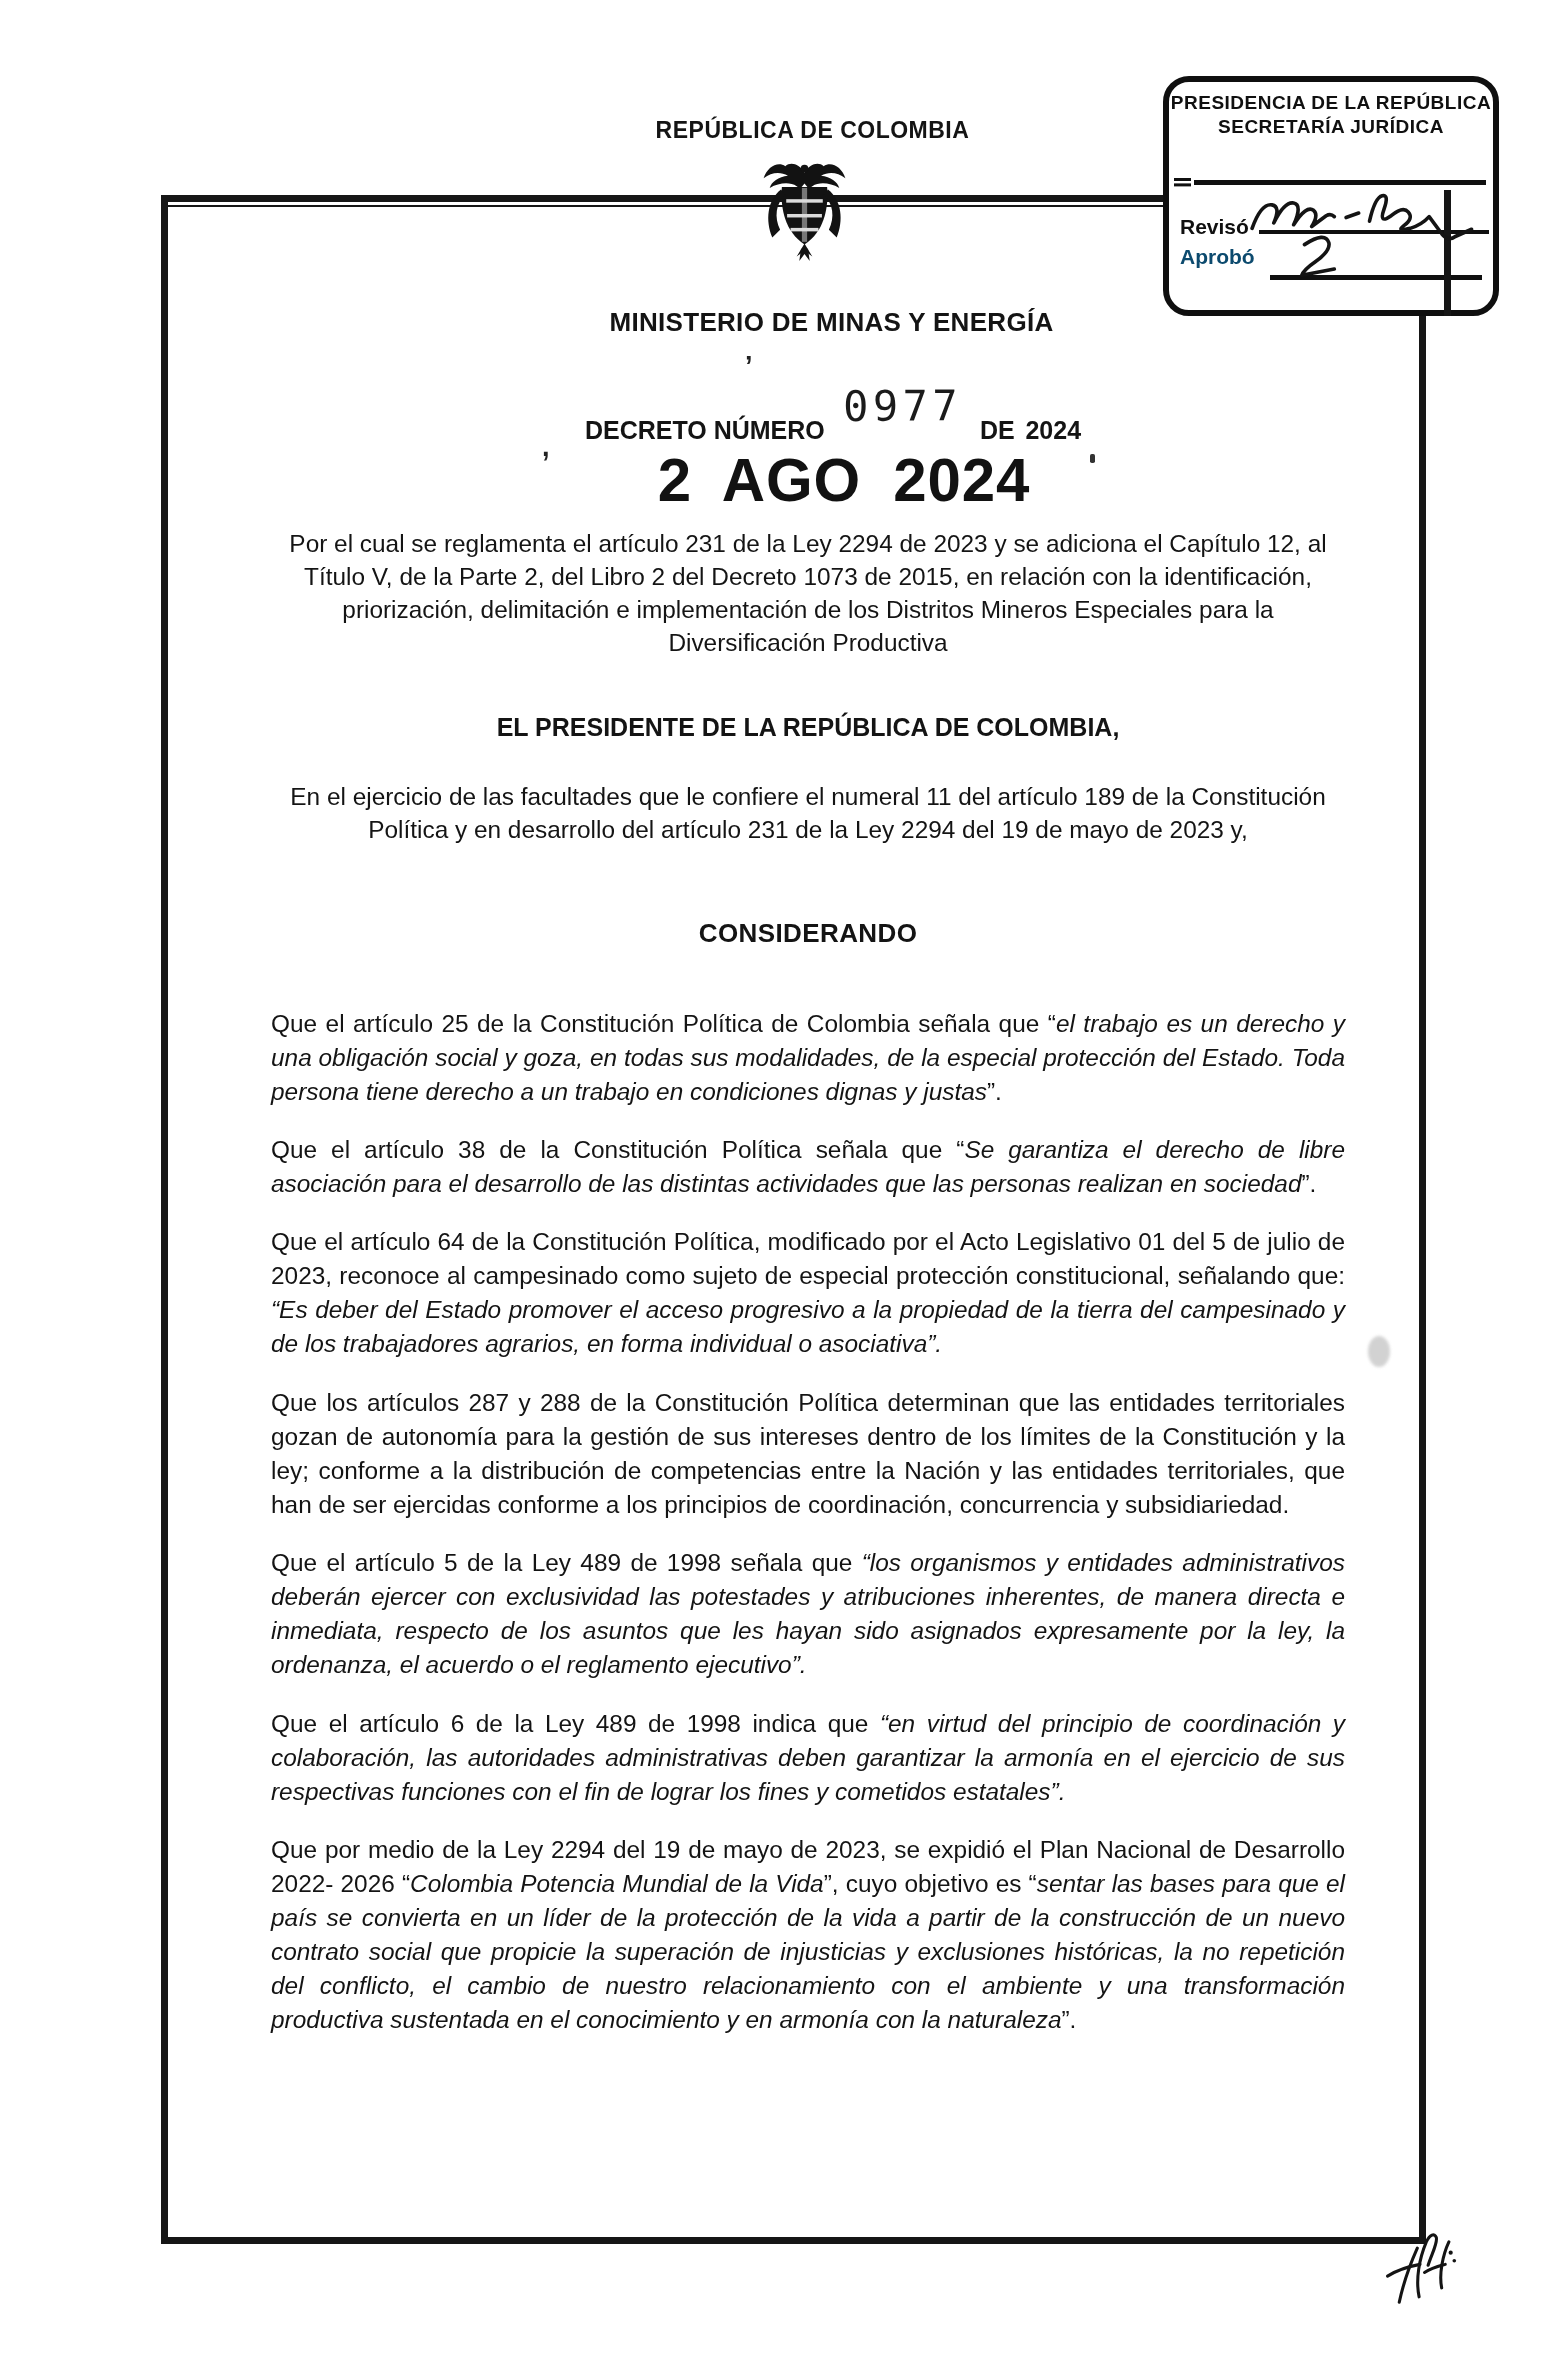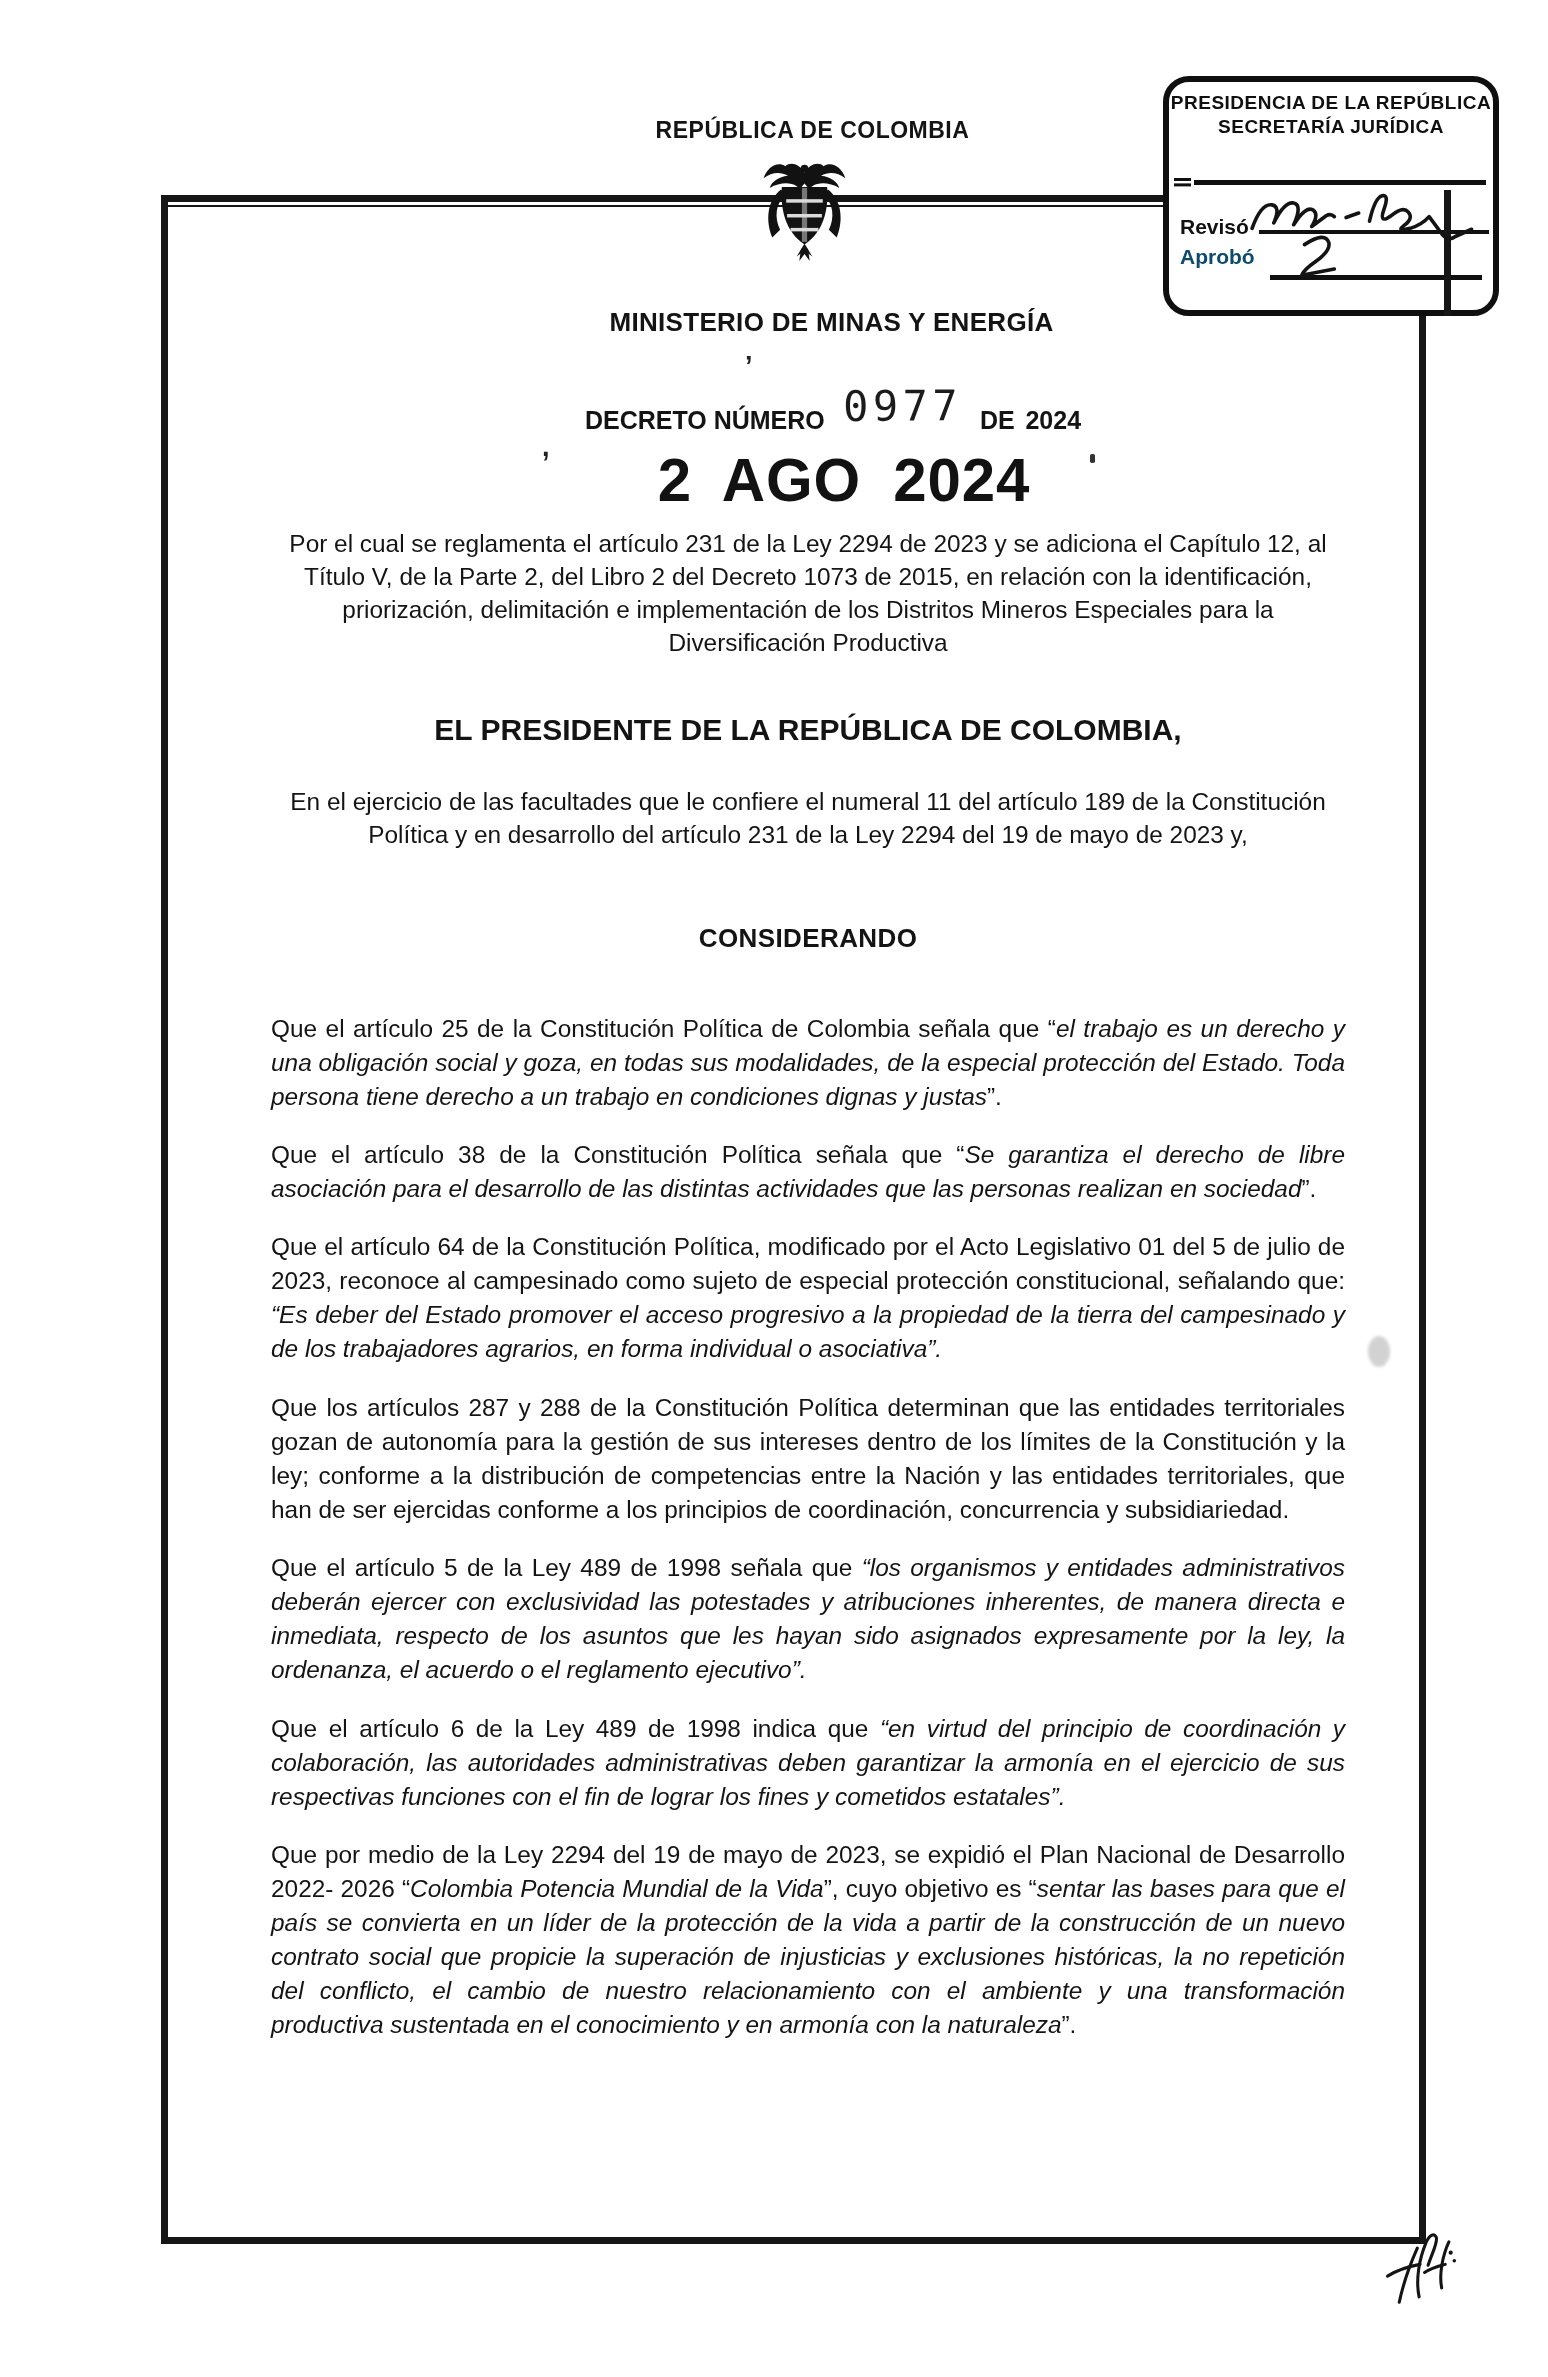--- a/index.html
+++ b/index.html
@@ -50,34 +50,34 @@
   .artifact-quote{left:745px;top:351px;font-size:27px;font-weight:bold;color:#222;}
   .artifact-comma{left:542px;top:432px;font-size:27px;font-weight:bold;color:#222;}
   .artifact-dot{left:1090px;top:454px;width:4.5px;height:9px;background:#333;border-radius:1.8px;}
   .margin-smudge{left:1368px;top:1336px;width:22px;height:31px;background:#c4c4c4;
     border-radius:50%;filter:blur(1.8px);opacity:.75;}
 
   
   .content{left:271px;top:307px;width:1074px;}
   .ministry-title{text-align:center;font-size:26px;font-weight:bold;letter-spacing:0.3px;
     transform:translateX(23.5px);}
-  .decree-line{margin-top:58px;display:flex;justify-content:center;align-items:center;
+  .decree-line{margin-top:58px;display:flex;justify-content:center;align-items:flex-end;
     gap:18px;transform:translateX(25px);}
   .decree-label,.decree-of,.decree-year{font-size:25px;font-weight:bold;}
   .decree-year{margin-left:-7.2px;}
   .decree-number{
     font-family:"DejaVu Sans Mono", monospace;font-size:42px;letter-spacing:4.5px;
     transform:translateY(-14.5px) rotate(-.5deg);color:#1b1b1b;
   }
   .date-stamp{
     margin-top:0px;text-align:center;font-size:60px;font-weight:bold;word-spacing:14.5px;
     letter-spacing:0.9px;color:#121212;transform:translateX(36px) scaleY(1.03);
   }
   .subject-para{margin-top:12.7px;text-align:center;font-size:24.4px;line-height:33px;}
-  .issuer-line{margin-top:54px;text-align:center;font-size:30px;font-weight:bold;}
+  .issuer-line{margin-top:54px;text-align:center;font-size:25px;font-weight:bold;}
   .faculties-para{margin-top:38px;text-align:center;font-size:24.4px;line-height:33px;}
   .considering-heading{margin-top:72px;text-align:center;font-size:26px;font-weight:bold;
     letter-spacing:0.4px;}
   .paragraphs{margin-top:58px;}
   .body-para{font-size:24.4px;line-height:34px;text-align:justify;margin:0 0 24.4px 0;}
   .body-para .it{font-style:italic;}
 
   
   .initials{left:1374px;top:2228px;width:83px;height:89px;}
 </style>

